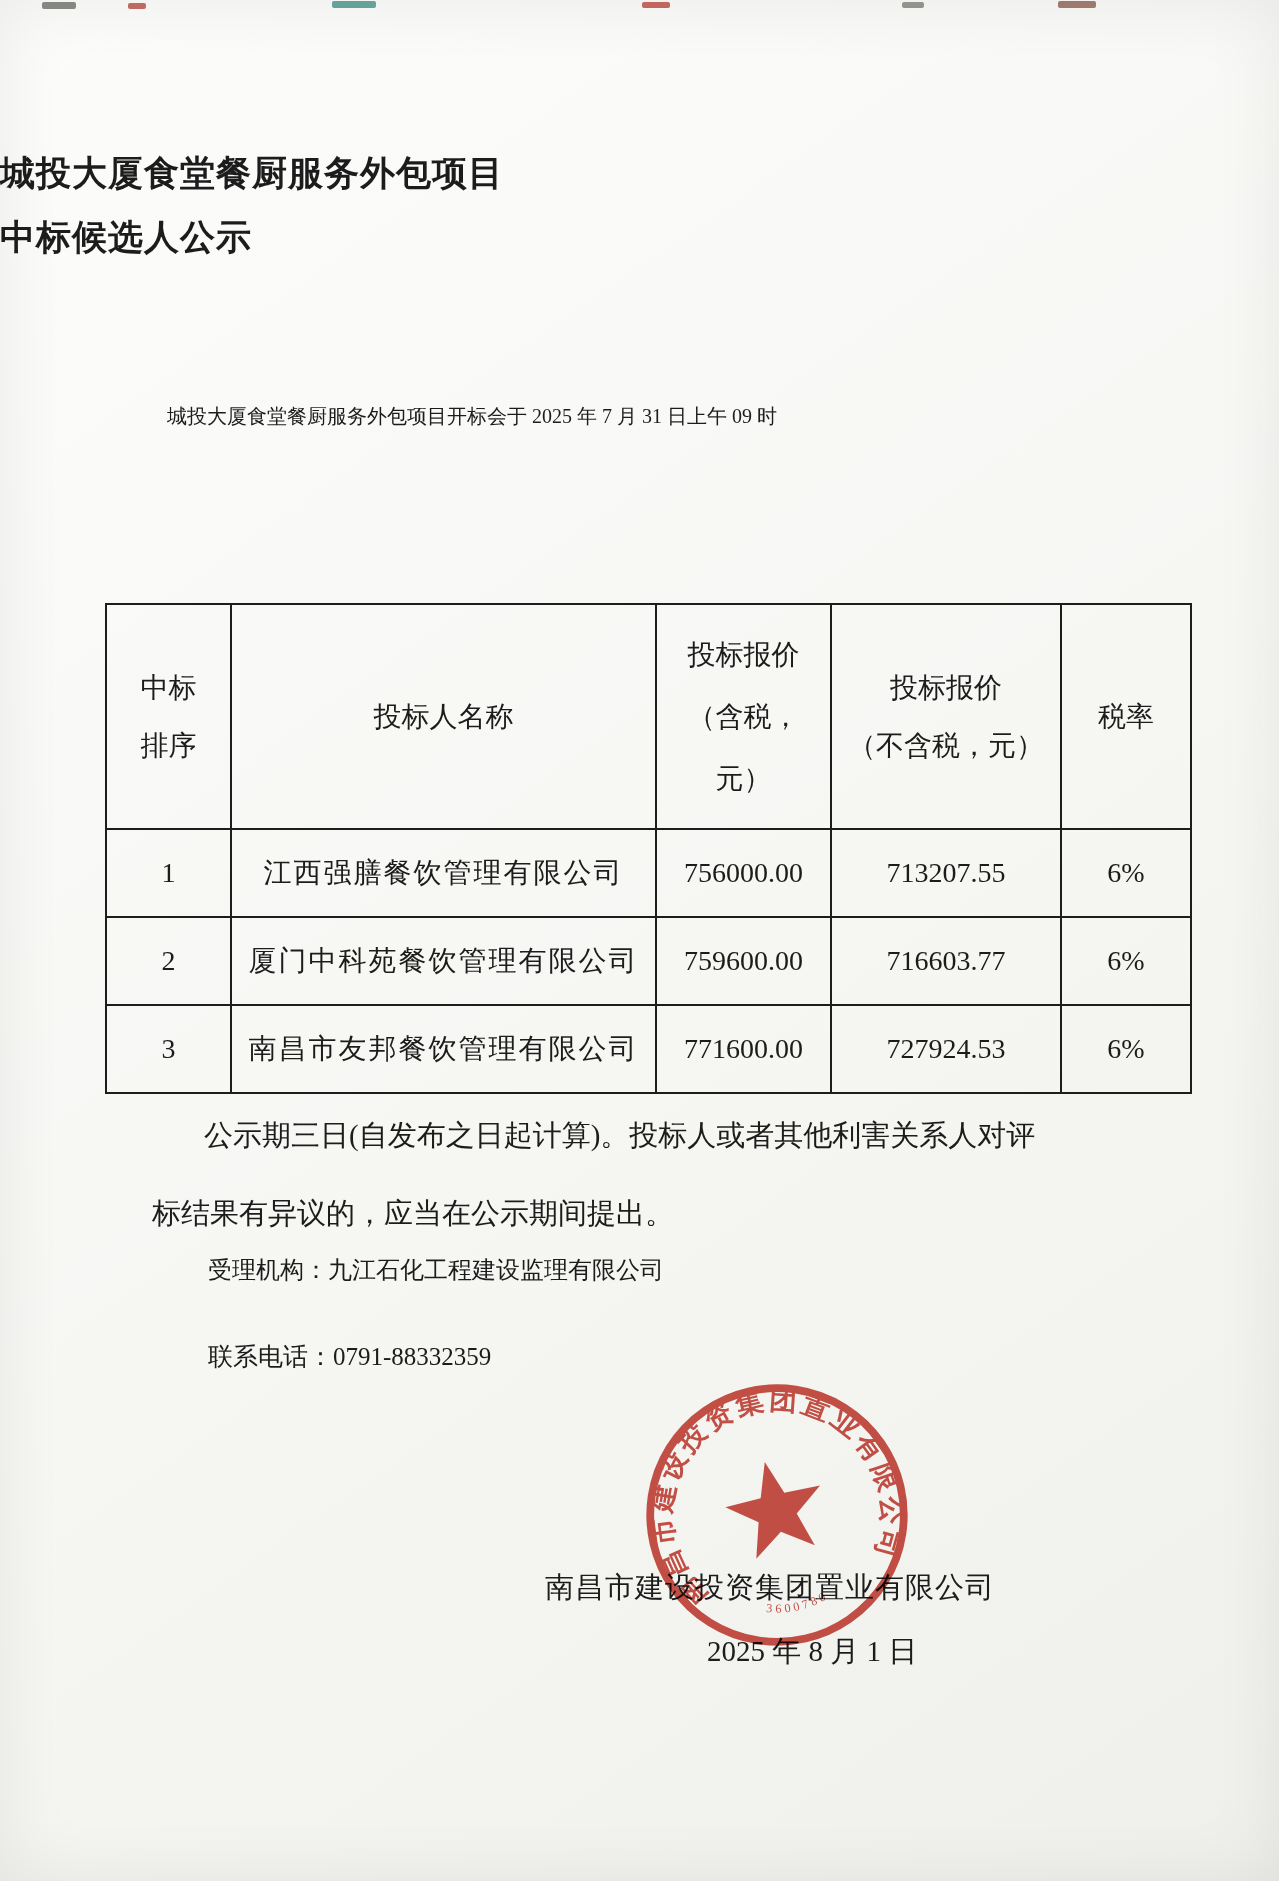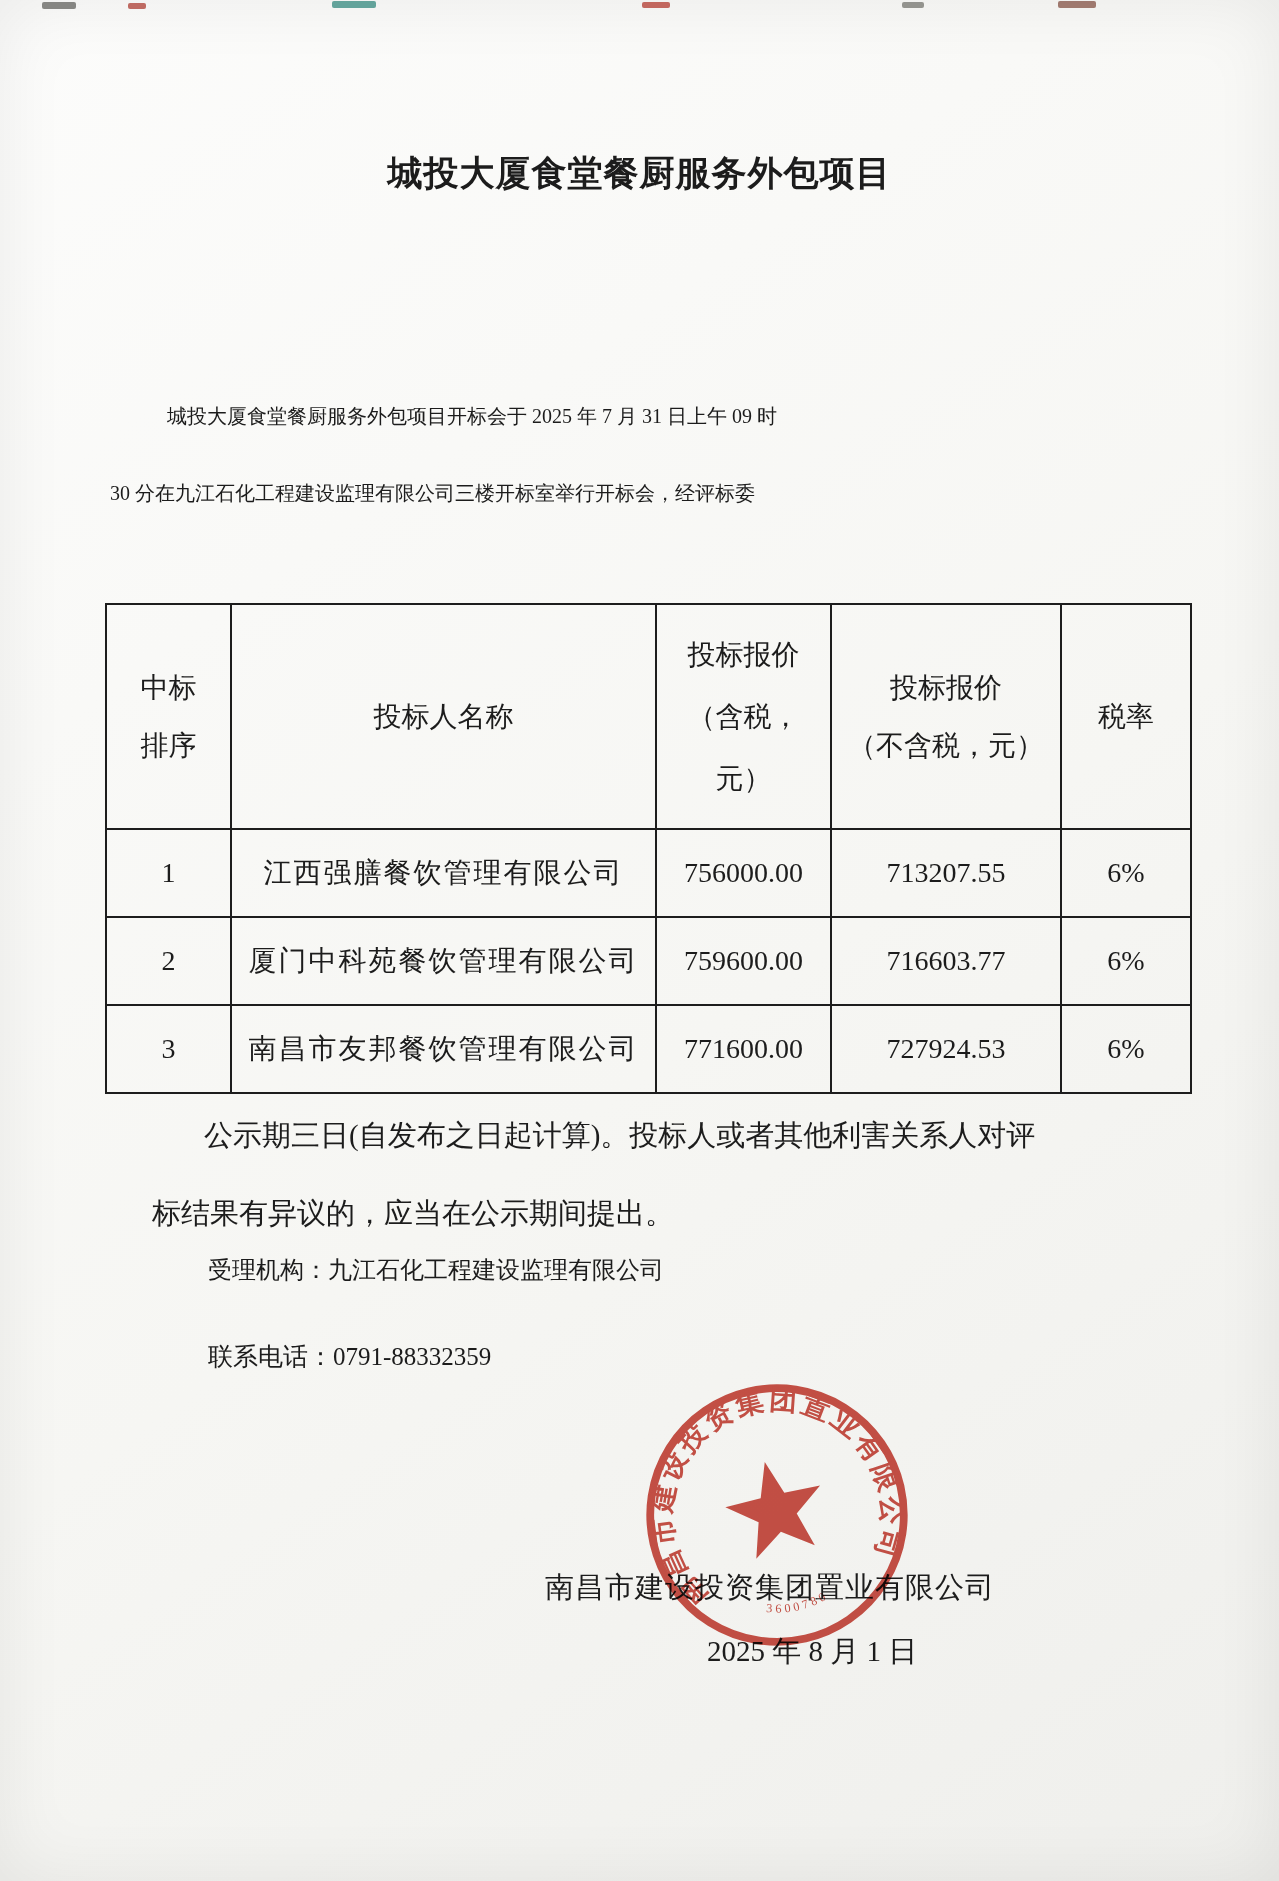--- a/index.html
+++ b/index.html
@@ -8,21 +8,21 @@
     width:1279px; height:1881px;
     margin:0 auto;
     background:linear-gradient(145deg,#fcfcfb 0%,#f6f6f3 55%,#efefec 100%);
     box-shadow:inset 0 0 70px rgba(0,0,0,0.07);
     font-family:"Liberation Serif","DejaVu Serif",serif;
     color:#1c1c1c;
     overflow:hidden;
   }
   .artifact { position:absolute; border-radius:2px; opacity:.8; }
 
-  .title-line { position:absolute; left:0; width:100%; text-align:center;
+  .title-line { position:absolute; left:0; width:100%; 
     font-size:35px; font-weight:bold; letter-spacing:1px; }
   .t1 { top:150px; }
   .t2 { top:214px; }
 
   .para { position:absolute; left:110px; top:378px; width:880px;
     font-size:20px; line-height:77px; }
   .para .indent { text-indent:57px; }
 
   .doc-table { position:absolute; left:105px; top:603px;
     border-collapse:collapse; table-layout:fixed; width:1085px;
@@ -57,24 +57,24 @@
   <div>
     <div class="artifact" style="left:42px;top:2px;width:34px;height:7px;background:#6a6a66;"></div>
     <div class="artifact" style="left:128px;top:3px;width:18px;height:6px;background:#b0473d;"></div>
     <div class="artifact" style="left:332px;top:1px;width:44px;height:7px;background:#3f8f84;"></div>
     <div class="artifact" style="left:642px;top:2px;width:28px;height:6px;background:#b5433a;"></div>
     <div class="artifact" style="left:902px;top:2px;width:22px;height:6px;background:#7a7a76;"></div>
     <div class="artifact" style="left:1058px;top:1px;width:38px;height:7px;background:#8a5a4e;"></div>
   </div>
 
   <div class="title-line t1">城投大厦食堂餐厨服务外包项目</div>
+  <div class="title-line t2">中标候选人公示</div>
 
   <div class="para">
     <div class="indent">城投大厦食堂餐厨服务外包项目开标会于 2025 年 7 月 31 日上午 09 时</div>
-    <div>30 分在九江石化工程建设监理有限公司三楼开标室举行开标会，经评标委</div>
   </div>
 
   <table class="doc-table">
     <colgroup>
       <col style="width:125px">
         <col style="width:425px">
         <col style="width:175px">
       <col style="width:230px">
         <col style="width:130px">
     </colgroup>

